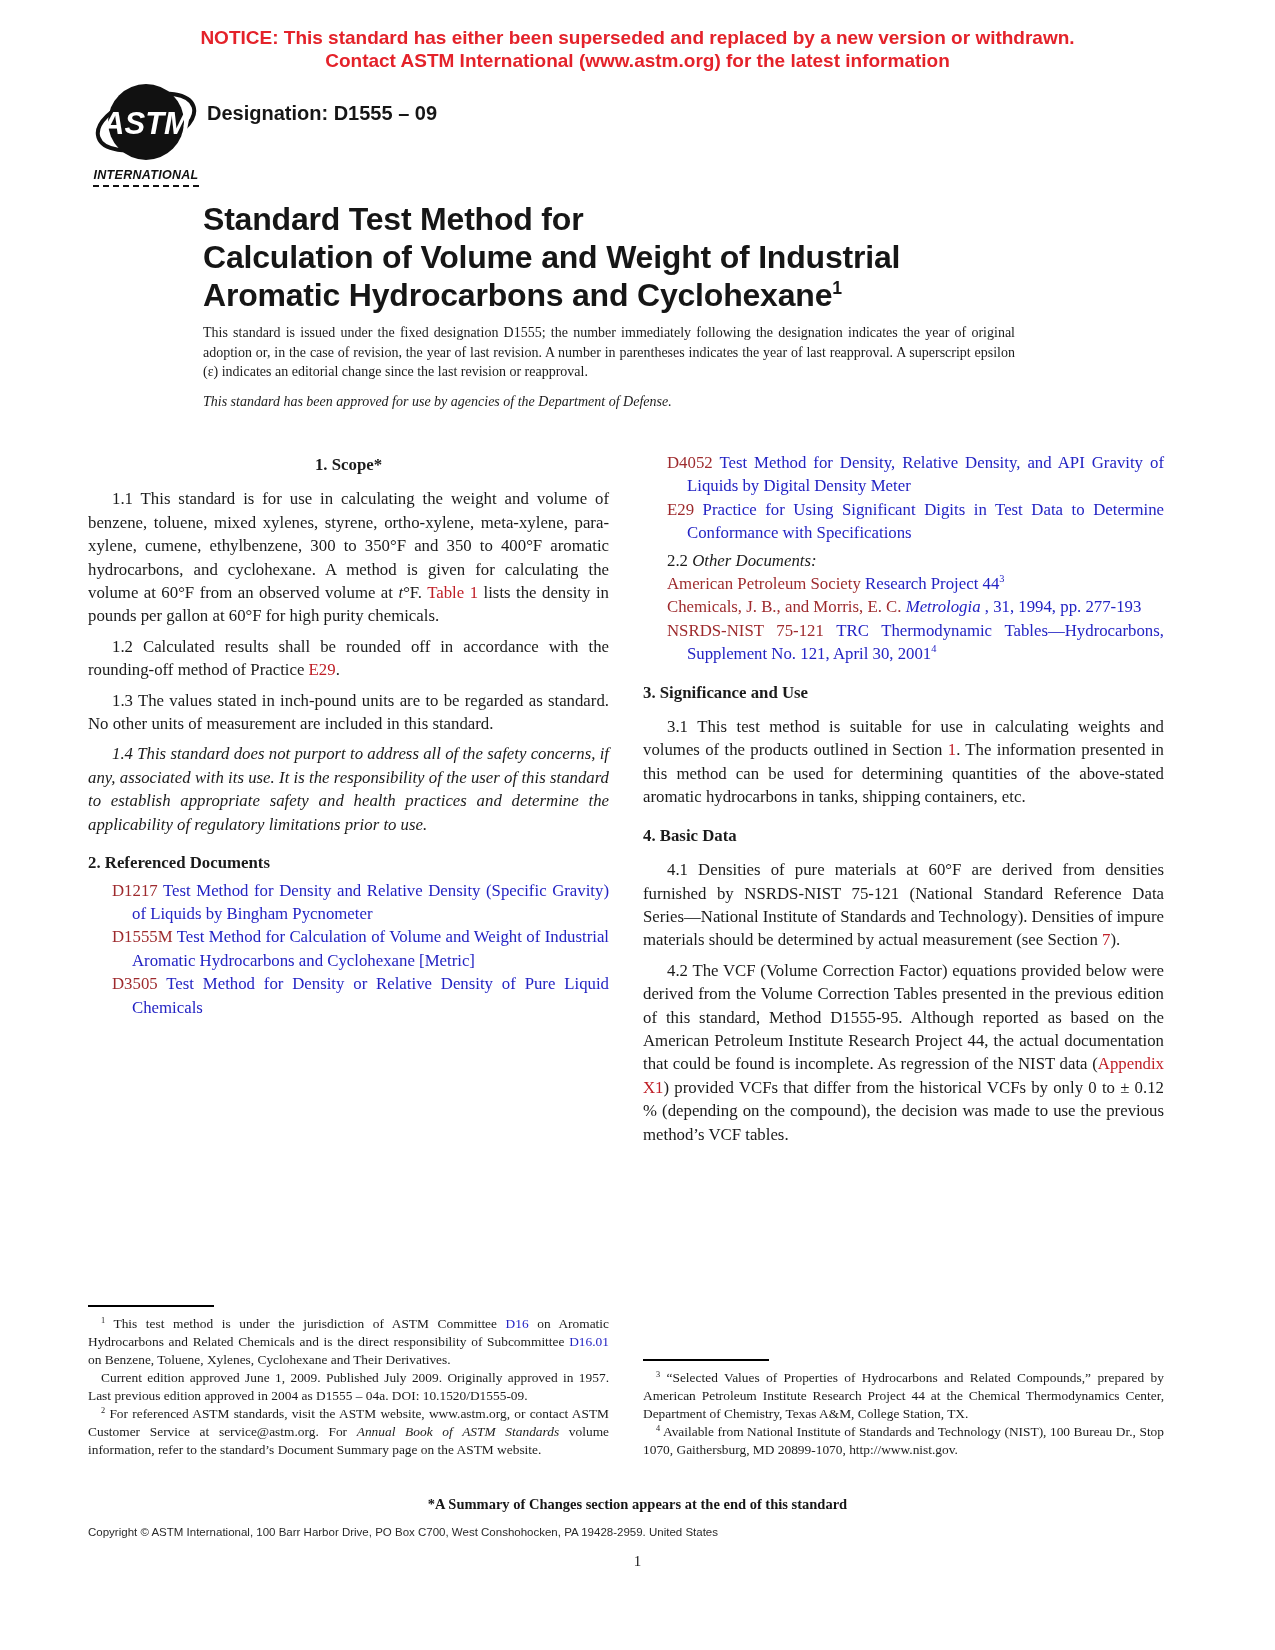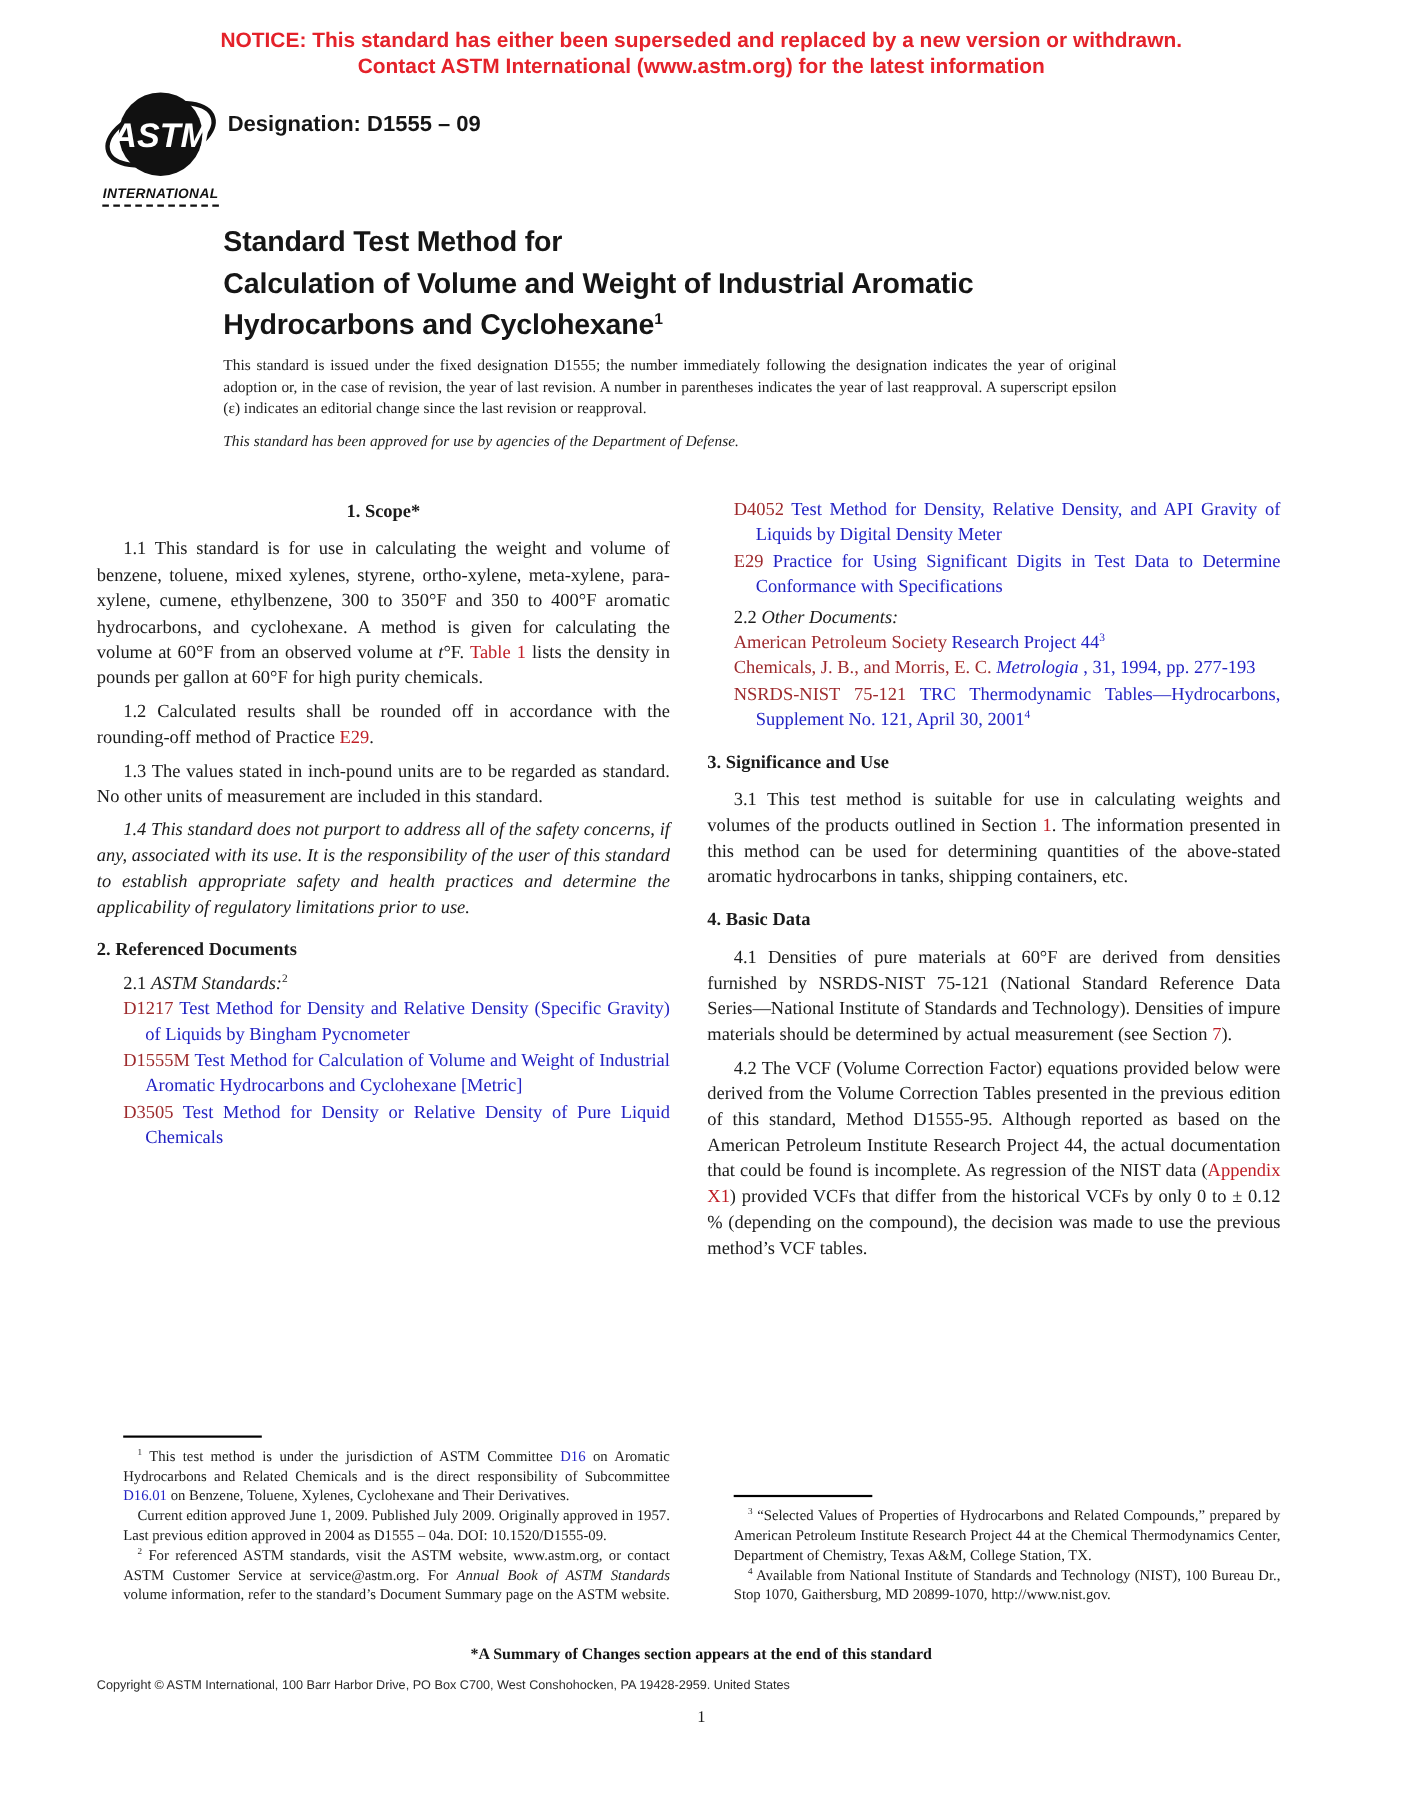--- a/index.html
+++ b/index.html
@@ -14,35 +14,35 @@
   .header { position:absolute; top:78px; left:93px; width:700px; }
   .logo { width:106px; text-align:center; }
   .logo-sub { font-family:"Liberation Sans", sans-serif; font-style:italic; font-weight:700;
               font-size:12.5px; letter-spacing:.3px; border-bottom:2px dashed #111;
               padding-bottom:3px; margin-top:-4px; color:#111; }
   .designation { position:absolute; left:114px; top:24px; font-family:"Liberation Sans", sans-serif;
                  font-weight:700; font-size:20px; color:#161616; white-space:nowrap; }
 
   .titleblock { position:absolute; left:203px; top:200px; width:790px;
                 font-family:"Liberation Sans", sans-serif; font-weight:700; color:#161616;
-                font-size:26px; line-height:38px; letter-spacing:-0.2px; }
+                font-size:32px; line-height:38px; letter-spacing:-0.2px; }
   .titleblock .sup { font-size:.55em; vertical-align:super; line-height:0; }
 
   .issue { position:absolute; left:203px; top:323px; width:812px; font-size:14px;
            line-height:19.5px; text-align:justify; }
   .dod { position:absolute; left:203px; top:394px; width:812px; font-size:14px; font-style:italic; }
 
   .columns { position:absolute; left:88px; top:445px; display:flex; gap:34px; }
   .col { width:521px; height:1014px; display:flex; flex-direction:column;
          font-size:16.8px; line-height:23.4px; text-align:justify; }
   .sec { font-size:16.8px; font-weight:700; margin:15px 0 4px; text-align:left; }
   .sec.first { margin-top:8px;text-align:center; }
   p.body { margin:7px 0 0; text-indent:24px; }
   .ref { margin:0 0 0 44px; text-indent:-20px; }
-  .fn { margin-top:auto; font-size:13.4px; line-height:18px;margin-left:24px; }
+  .fn { margin-top:auto; font-size:13.4px; line-height:18px; }
   .fnrule { width:126px; border-top:2px solid #000; margin-bottom:8px; }
   .fn p { margin:0; text-indent:13px; }
 
   .red  { color:#bf1e26; }
   .code { color:#9e2a2d; }
   .blue { color:#2323c4; }
   .it   { font-style:italic; }
   .sup  { vertical-align:super; font-size:.62em; line-height:0; }
 
   .summary { position:absolute; top:1496px; left:0; width:100%; text-align:center;
@@ -83,21 +83,20 @@
 
   <div class="columns">
 
     <div class="col">
       <div class="sec first">1.  Scope*</div>
       <p class="body"><span>1.1 This standard is for use in calculating the weight and volume of benzene, toluene, mixed xylenes, styrene, ortho-xylene, meta-xylene, para-xylene, cumene, ethylbenzene, 300 to 350°F and 350 to 400°F aromatic hydrocarbons, and cyclohexane. A method is given for calculating the volume at 60°F from an observed volume at </span><span class="it">t</span><span>°F. </span><span class="red">Table 1</span><span> lists the density in pounds per gallon at 60°F for high purity chemicals.</span></p>
       <p class="body"><span>1.2 Calculated results shall be rounded off in accordance with the rounding-off method of Practice </span><span class="red">E29</span><span>.</span></p>
       <p class="body"><span>1.3 The values stated in inch-pound units are to be regarded as standard. No other units of measurement are included in this standard.</span></p>
       <p class="body"><span class="it">1.4 This standard does not purport to address all of the safety concerns, if any, associated with its use. It is the responsibility of the user of this standard to establish appropriate safety and health practices and determine the applicability of regulatory limitations prior to use.</span></p>
       <div class="sec">2.  Referenced Documents</div>
-      <p class="body" style="margin-top:3px"><span>2.1 </span><span class="it">ASTM Standards:</span><span class="sup">2</span></p>
       <div class="ref"><span class="code">D1217</span><span class="blue"> Test Method for Density and Relative Density (Specific Gravity) of Liquids by Bingham Pycnometer</span></div>
       <div class="ref"><span class="code">D1555M</span><span class="blue"> Test Method for Calculation of Volume and Weight of Industrial Aromatic Hydrocarbons and Cyclohexane [Metric]</span></div>
       <div class="ref"><span class="code">D3505</span><span class="blue"> Test Method for Density or Relative Density of Pure Liquid Chemicals</span></div>
       <div class="fn">
         <div class="fnrule"></div>
         <p><span class="sup">1</span><span> This test method is under the jurisdiction of ASTM Committee </span><span class="blue">D16</span><span> on Aromatic Hydrocarbons and Related Chemicals and is the direct responsibility of Subcommittee </span><span class="blue">D16.01</span><span> on Benzene, Toluene, Xylenes, Cyclohexane and Their Derivatives.</span></p>
         <p><span>Current edition approved June 1, 2009. Published July 2009. Originally approved in 1957. Last previous edition approved in 2004 as D1555 – 04a. DOI: 10.1520/D1555-09.</span></p>
         <p><span class="sup">2</span><span> For referenced ASTM standards, visit the ASTM website, www.astm.org, or contact ASTM Customer Service at service@astm.org. For </span><span class="it">Annual Book of ASTM Standards</span><span> volume information, refer to the standard’s Document Summary page on the ASTM website.</span></p>
       </div>
     </div>

